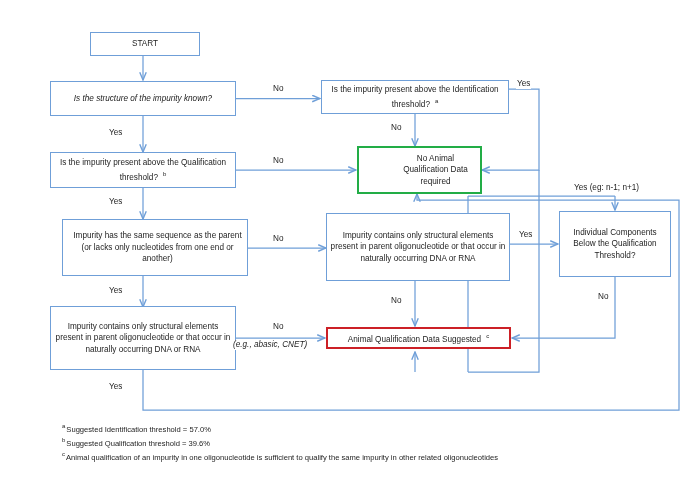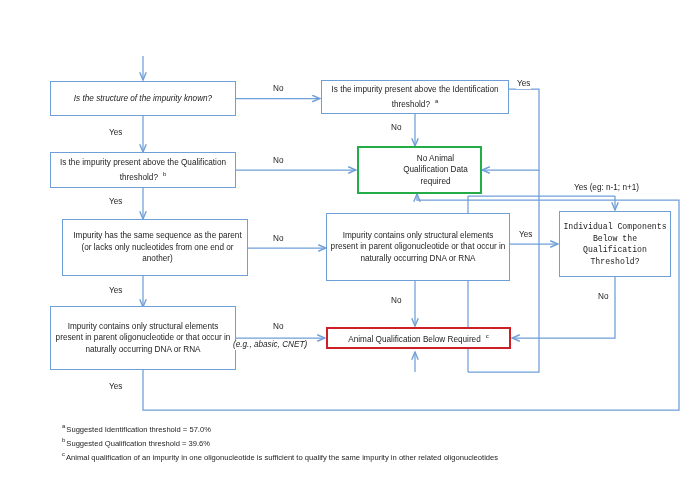--- a/index.html
+++ b/index.html
@@ -108,20 +108,23 @@
       <path d="M539,170 L539,372 L468,372"></path>
 
       <path d="M468,372 L468,196"></path>
     </g>
     <g fill="none" stroke="#6f9fd8" stroke-width="1.25" marker-end="url(#ah)">
 
       <path d="M415,372 L415,352"></path>
     </g>
   </svg>
 
+  <div class="node" style="left:90px;top:32px;width:110px;height:24px;">
+    <span class="txt">START</span>
+  </div>
 
   <div class="node" style="left:50px;top:81px;width:186px;height:35px;font-style:italic;">
     <span class="txt">Is the structure of the impurity known?</span>
   </div>
 
   <div class="node" style="left:321px;top:80px;width:188px;height:34px;">
     <span class="txt"><span>Is the impurity present above the Identification threshold?</span><span class="sup">a</span></span>
   </div>
 
   <div class="node" style="left:50px;top:152px;width:186px;height:36px;">
@@ -137,26 +140,26 @@
   </div>
 
   <div class="node" style="left:326px;top:213px;width:184px;height:68px;">
     <span class="txt">Impurity contains only structural elements present in parent oligonucleotide or that occur in naturally occurring DNA or RNA</span>
   </div>
 
   <div class="node" style="left:50px;top:306px;width:186px;height:64px;">
     <span class="txt">Impurity contains only structural elements present in parent oligonucleotide or that occur in naturally occurring DNA or RNA</span>
   </div>
 
-  <div class="node" style="left:559px;top:211px;width:112px;height:66px;font-family:Liberation Mono, monospace;">
+  <div class="node" style="left:559px;top:211px;width:112px;height:66px;">
     <span class="txt">Individual Components  Below the Qualification Threshold?</span>
   </div>
 
   <div class="node red" style="left:326px;top:327px;width:185px;height:22px;">
-    <span class="txt"><span>Animal Qualification Below Required</span><span class="sup">c</span></span>
+    <span class="txt"><span>Animal Qualification Data Suggested</span><span class="sup">c</span></span>
   </div>
 
   <div class="elabel" style="left:272px;top:84px;">No</div>
   <div class="elabel" style="left:108px;top:128px;">Yes</div>
   <div class="elabel" style="left:390px;top:123px;">No</div>
   <div class="elabel" style="left:516px;top:79px;">Yes</div>
   <div class="elabel" style="left:272px;top:156px;">No</div>
   <div class="elabel" style="left:108px;top:197px;">Yes</div>
   <div class="elabel" style="left:272px;top:234px;">No</div>
   <div class="elabel" style="left:108px;top:286px;">Yes</div>

